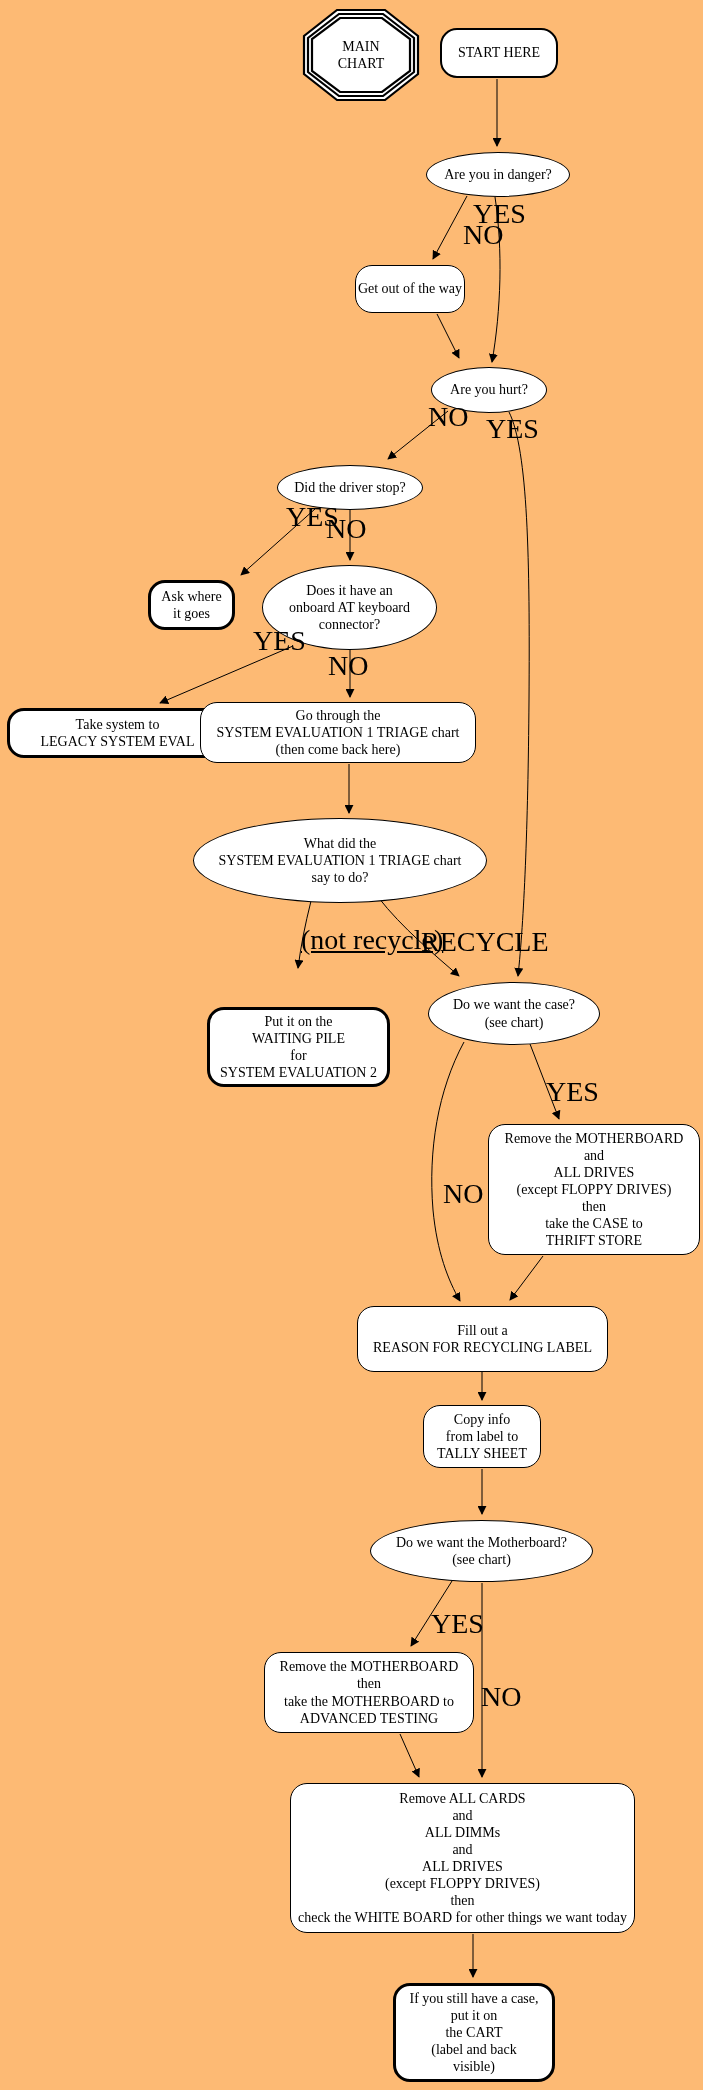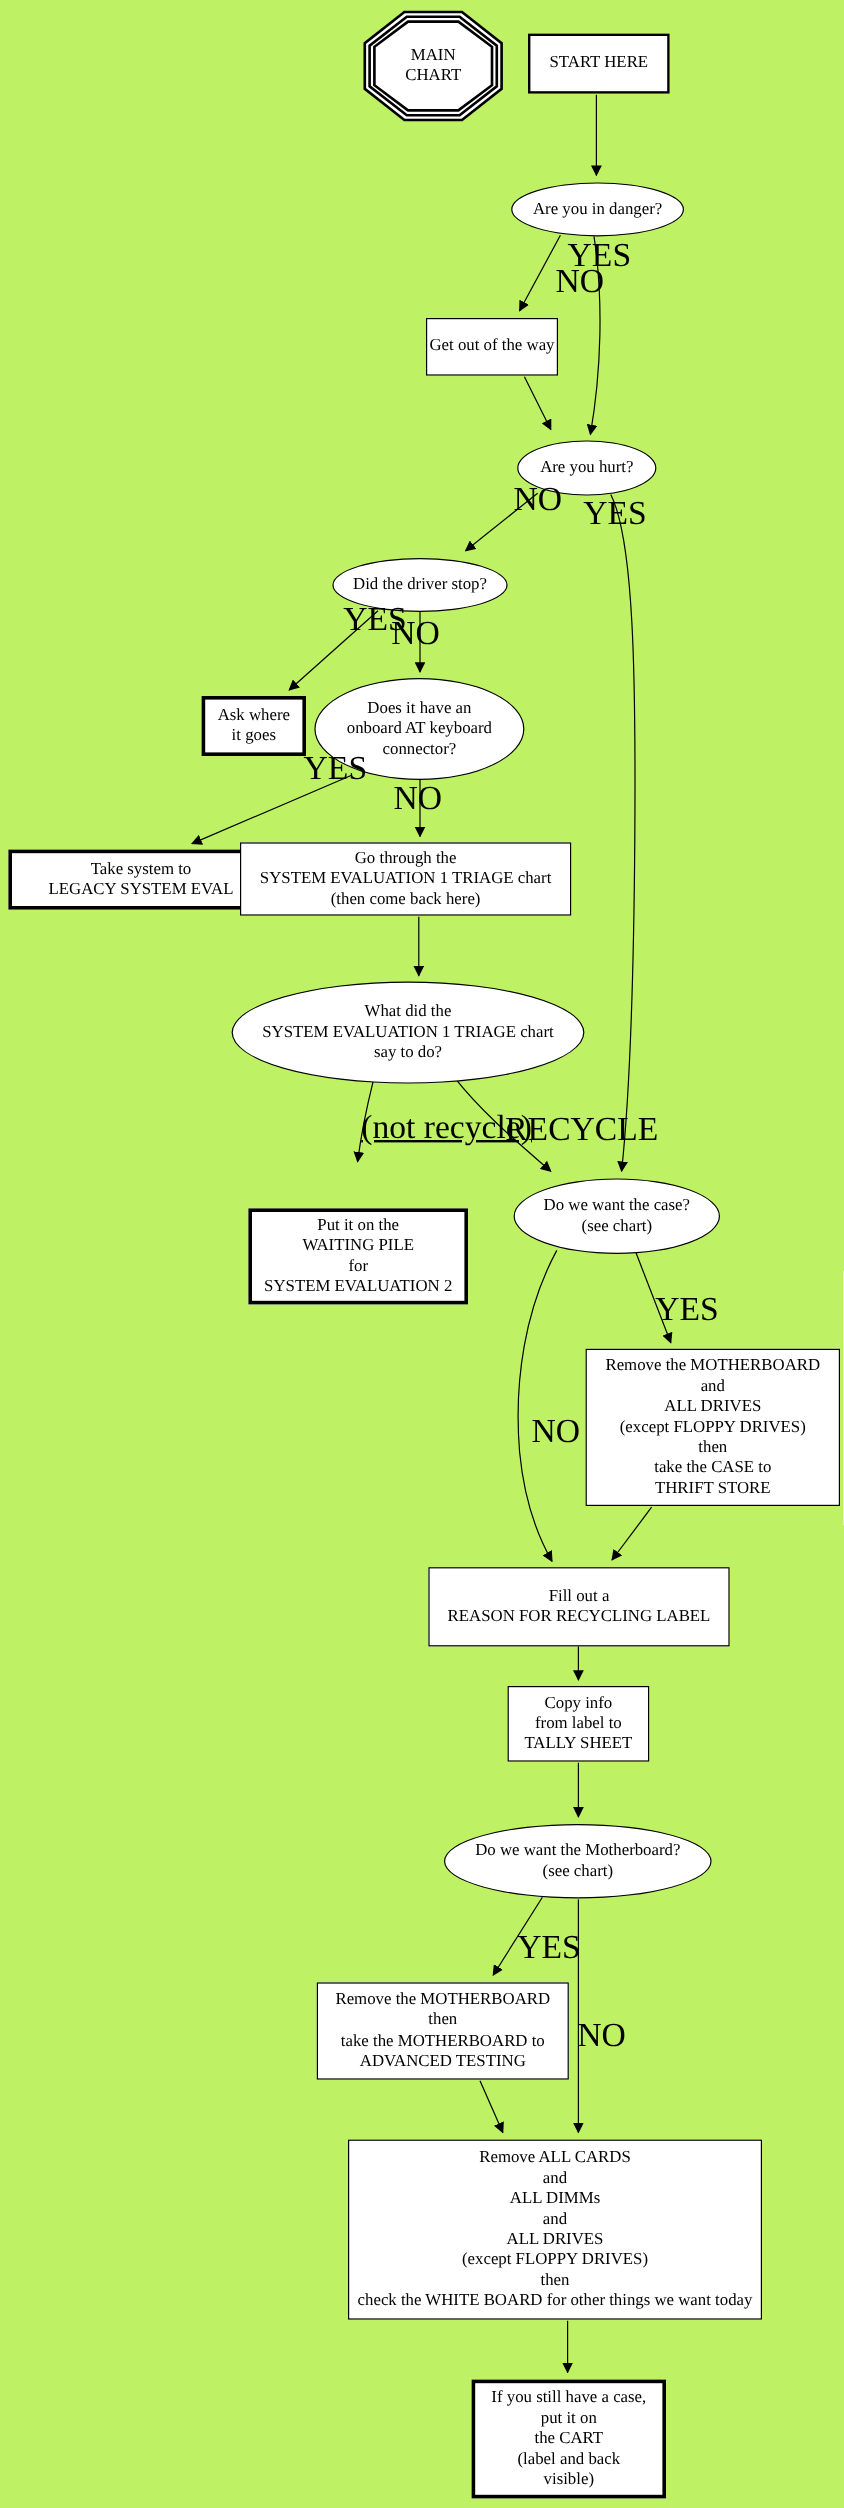--- a/index.html
+++ b/index.html
@@ -1,21 +1,21 @@
 <!DOCTYPE html>
 <html><head>
 <meta charset="utf-8">
 <style>
   html,body{margin:0;padding:0;background:#ffffff;}
-  #canvas{position:relative;width:703px;height:2090px;background:#bef264;
+  #canvas{position:relative;width:703px;height:2090px;background:#fdba74;
           font-family:"Liberation Serif","DejaVu Serif",serif;color:#000;}
   #edges{position:absolute;left:0;top:0;width:703px;height:2090px;}
   .node{position:absolute;display:flex;align-items:center;justify-content:center;
         text-align:center;white-space:pre-line;font-size:14px;line-height:1.22;
-        background:#fff;box-sizing:border-box;}
+        background:#fff;box-sizing:border-box;border-radius:17px;}
   .box{border:1px solid #000;}
   .box-bold{border:3px solid #000;}
   .box-start{border:2px solid #000;}
   .ellipse{border:1px solid #000;border-radius:50%;}
   .octagon-wrap{position:absolute;display:flex;align-items:center;justify-content:center;
         text-align:center;white-space:pre-line;font-size:14px;line-height:1.25;}
   .octagon-wrap svg{position:absolute;left:0;top:0;}
   .octagon-label{position:relative;z-index:2;}
   .edge-label{position:absolute;font-size:28px;line-height:1;z-index:3;}
 </style>
@@ -71,21 +71,21 @@
   <div class="node box-start" style="left:440px;top:28px;width:118px;height:50px;">START HERE</div>
 
   <div class="node ellipse" style="left:426px;top:152px;width:144px;height:45px;">Are you in danger?</div>
 
   <div class="node box" style="left:355px;top:265px;width:110px;height:48px;">Get out of the way</div>
 
   <div class="node ellipse" style="left:431px;top:367px;width:116px;height:46px;">Are you hurt?</div>
 
   <div class="node ellipse" style="left:277px;top:465px;width:146px;height:45px;">Did the driver stop?</div>
 
-  <div class="node box-bold" style="left:168px;top:580px;width:87px;height:50px;text-align:center;">Ask where
+  <div class="node box-bold" style="left:148px;top:580px;width:87px;height:50px;text-align:center;">Ask where
 it goes</div>
 
   <div class="node ellipse" style="left:262px;top:565px;width:175px;height:85px;">Does it have an
 onboard AT keyboard
 connector?</div>
 
   <div class="node box-bold" style="left:7px;top:708px;width:221px;height:50px;">Take system to
 LEGACY SYSTEM EVAL</div>
 
   <div class="node box" style="left:200px;top:702px;width:276px;height:61px;">Go through the

